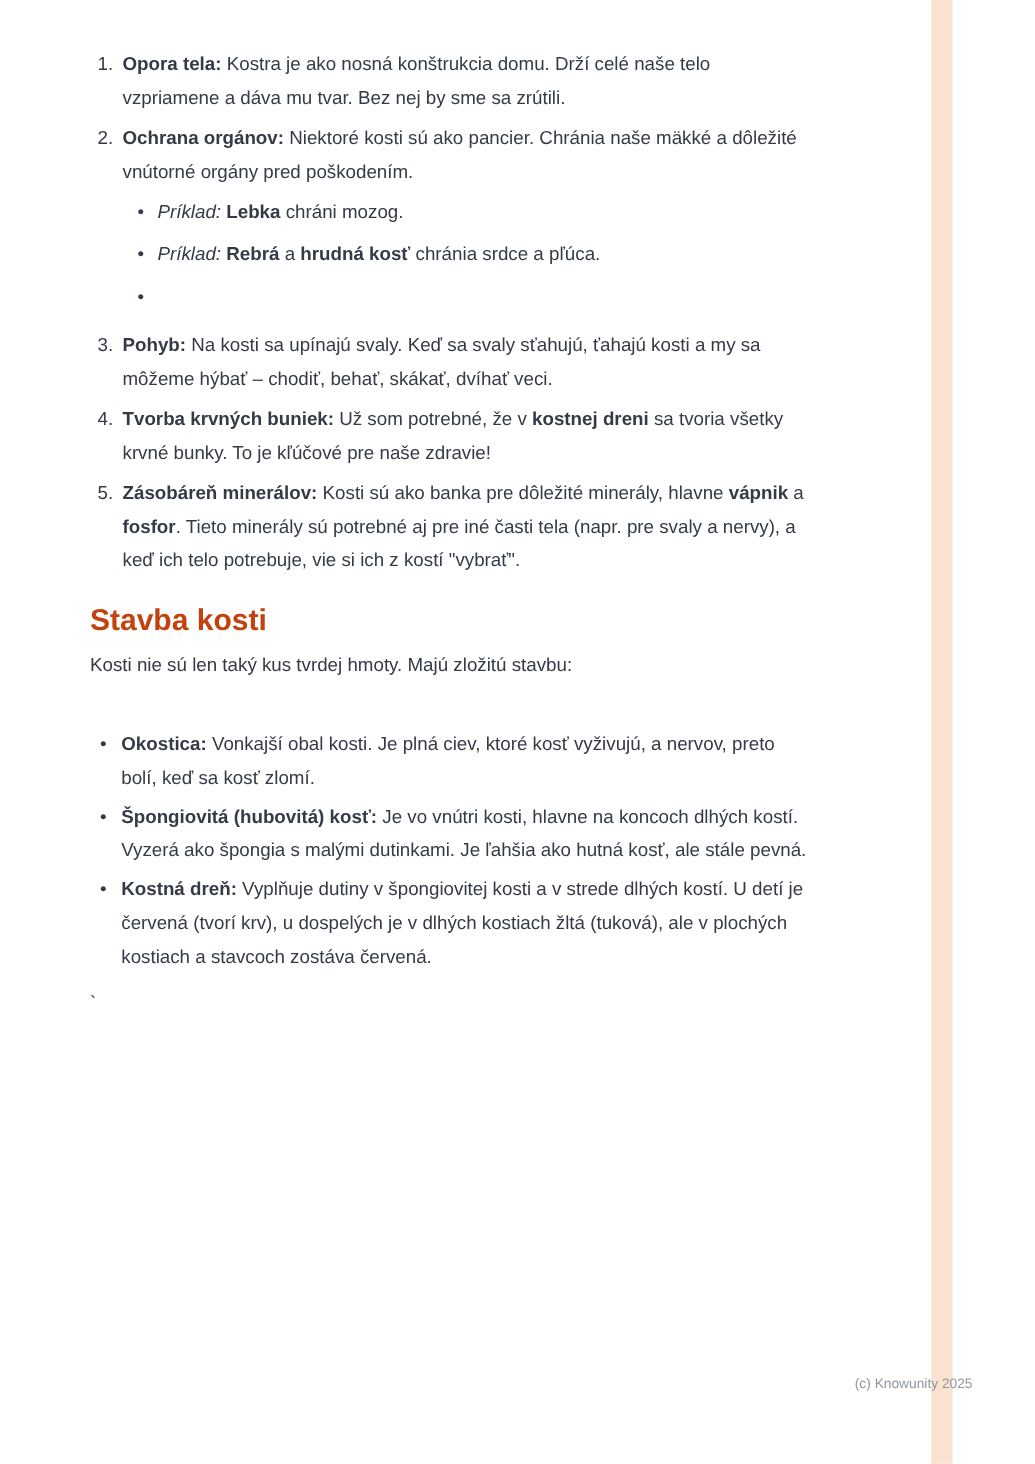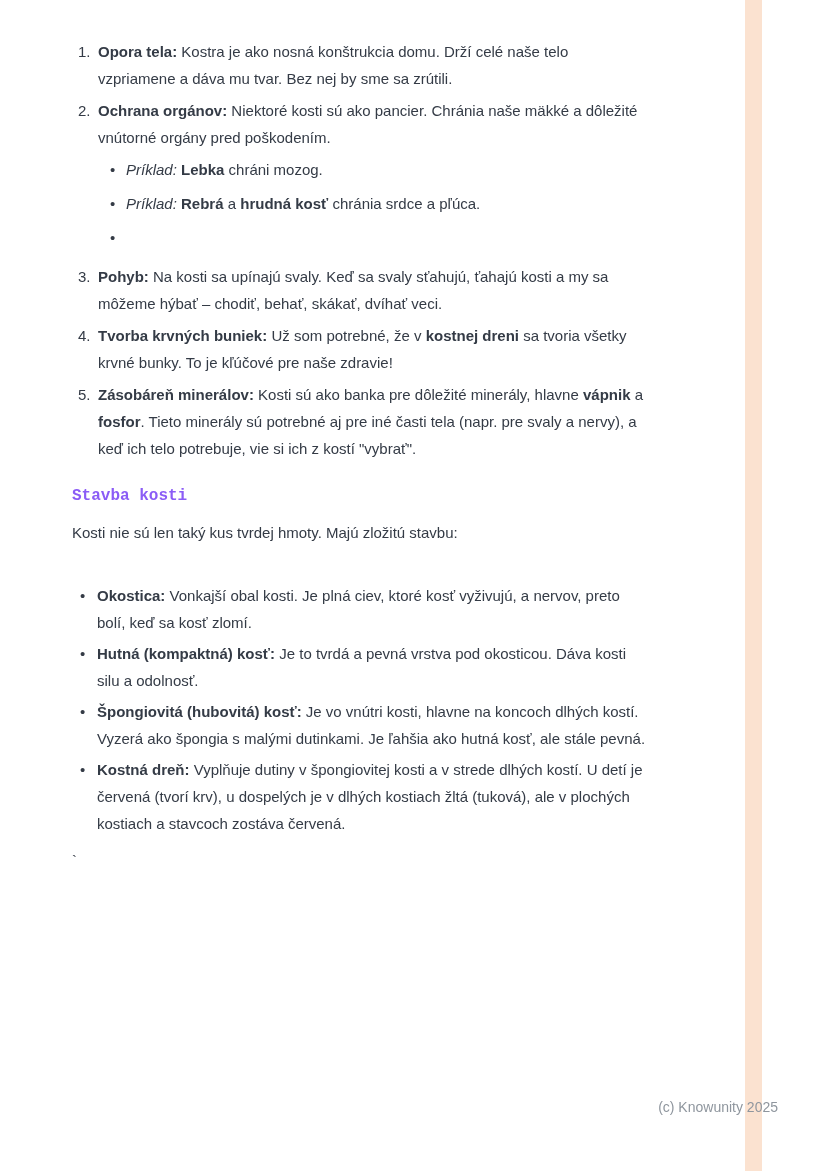--- a/index.html
+++ b/index.html
@@ -33,40 +33,39 @@
   .num-item { display: flex; margin-bottom: 5px; }
   .num-marker { flex: 0 0 20px; }
   .item-body { flex: 1; min-width: 0; }
 
   .examples { margin-top: 5px; margin-left: 12px; }
   .example-item { display: flex; margin-bottom: 7px; }
   .bullet { flex: 0 0 16px; }
   .bullet::before { content: "\2022"; }
 
   .section-heading {
-    font-size: 16px;
+    font-size: 24px;
     line-height: 33px;
     font-weight: 700;
-    color: #8b5cf6;
+    color: #c2410c;
     margin: 18px 0 6px 0;
-    font-family: Liberation Mono, monospace;
   }
   .intro { margin: 0 0 36px 0; }
 
   .struct-list { padding-left: 8px; }
   .struct-item { display: flex; margin-bottom: 4px; }
   .struct-item .bullet { flex: 0 0 17px; }
 
   .stray { margin-top: 10px; }
 
   .footer {
     position: absolute;
     top: 1100px;
     right: 50px;
-    font-size: 14px;
+    font-size: 11px;
     line-height: 14px;
     color: #8f969e;
     z-index: 2;
   }
 </style>
 </head>
 <body>
 
 <div class="side-stripe"></div>
 
@@ -128,24 +127,20 @@
 
   <p class="intro">Kosti nie sú len taký kus tvrdej hmoty. Majú zložitú stavbu:</p>
 
   <ul class="struct-list">
     <li class="struct-item">
       <span class="bullet"></span>
       <div class="item-text"><span class="b">Okostica:</span><span> Vonkajší obal kosti. Je plná ciev, ktoré kosť vyživujú, a nervov, preto bolí, keď sa kosť zlomí.</span></div>
     </li>
     <li class="struct-item">
       <span class="bullet"></span>
-      <div class="item-text"><span class="b">Hutná (kompaktná) kosť:</span><span> Je to tvrdá a pevná vrstva pod okosticou. Dáva kosti silu a odolnosť.</span></div>
-    </li>
-    <li class="struct-item">
-      <span class="bullet"></span>
       <div class="item-text"><span class="b">Špongiovitá (hubovitá) kosť:</span><span> Je vo vnútri kosti, hlavne na koncoch dlhých kostí. Vyzerá ako špongia s malými dutinkami. Je ľahšia ako hutná kosť, ale stále pevná.</span></div>
     </li>
     <li class="struct-item">
       <span class="bullet"></span>
       <div class="item-text"><span class="b">Kostná dreň:</span><span> Vyplňuje dutiny v špongiovitej kosti a v strede dlhých kostí. U detí je červená (tvorí krv), u dospelých je v dlhých kostiach žltá (tuková), ale v plochých kostiach a stavcoch zostáva červená.</span></div>
     </li>
   </ul>
 
   <div class="stray">`</div>
 

